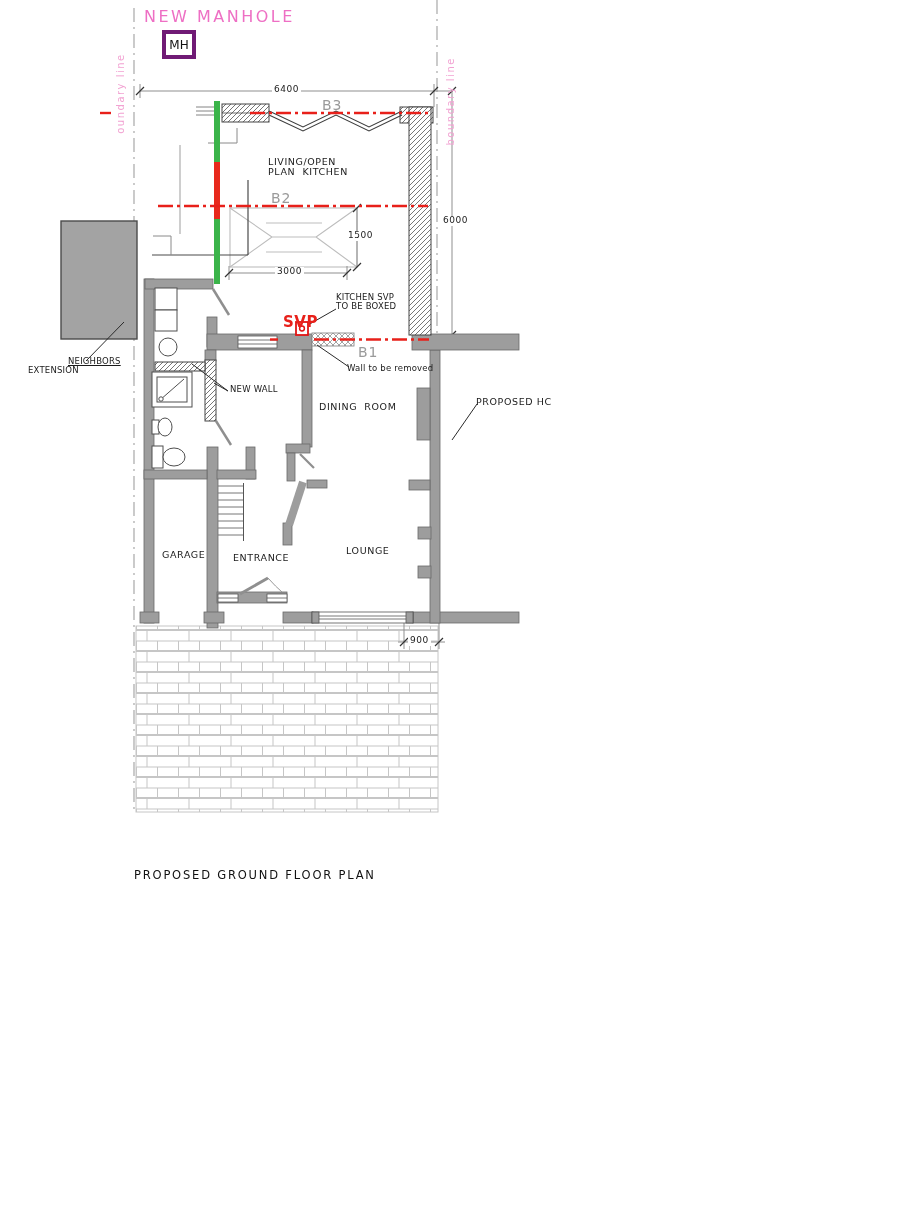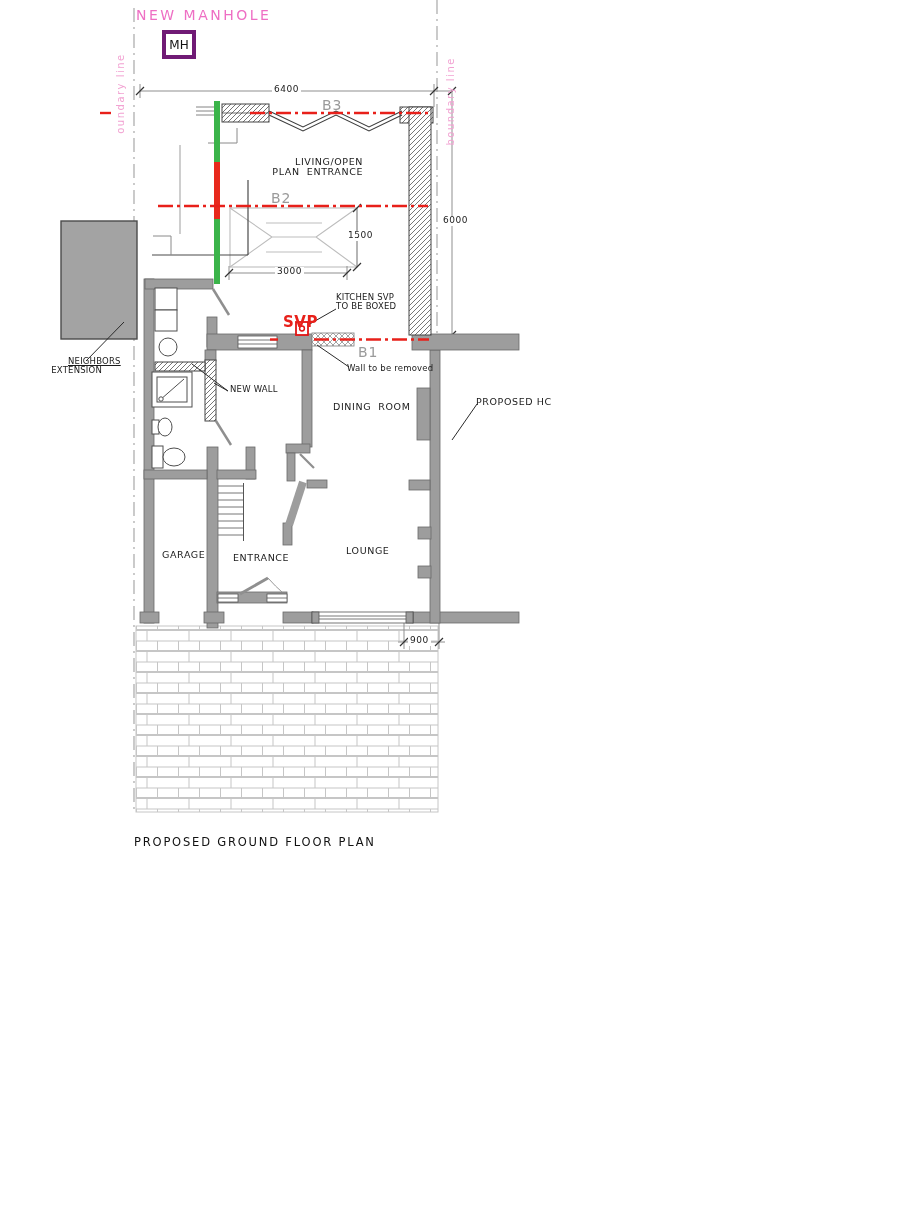--- a/index.html
+++ b/index.html
@@ -4,28 +4,28 @@
 <style>
   html,body{margin:0;padding:0;background:#fff;}
   #canvas{position:relative;width:908px;height:1210px;background:#fff;overflow:hidden;
           font-family:"DejaVu Sans",sans-serif;color:#1a1a1a;}
   #plan-svg{position:absolute;left:0;top:0;}
   .lbl{position:absolute;white-space:pre;line-height:1.1;}
   .cad{font-size:9.5px;letter-spacing:0.6px;color:#1a1a1a;}
   .small{font-size:8.5px;letter-spacing:0.2px;}
   .dim{font-size:9px;background:#fff;padding:0 2px;color:#222;letter-spacing:0.5px;}
   .gray{color:#9a9a9a;font-size:14px;letter-spacing:1px;}
-  .pink{color:#ee6fc4;font-size:14px;letter-spacing:2.5px;}
+  .pink{color:#ee6fc4;font-size:16px;letter-spacing:2.5px;margin-left:8px;}
   .pink2{color:#f2a2d2;font-size:10px;letter-spacing:1.5px;}
   .red{color:#e8201a;font-weight:700;font-size:15px;letter-spacing:0.5px;}
   .rot{transform:rotate(-90deg);transform-origin:center center;width:84px;text-align:center;}
-  .ctr{text-align:right;}
+  .ctr{text-align:left;}
   #mh-box{position:absolute;left:162px;top:30px;width:26px;height:21px;border:4px solid #701a75;
           display:flex;align-items:center;justify-content:center;font-size:12px;color:#111;}
-  #title{font-size:11.5px;letter-spacing:1.8px;color:#111;}
+  #title{font-size:11.5px;letter-spacing:1.8px;color:#111;margin-top:33px;}
   .u{text-decoration:underline;padding-left:40px;}
 </style>
 </head>
 <body>
 
 <div id="canvas">
 
 <svg id="plan-svg" width="908" height="1210" viewBox="0 0 908 1210">
   <defs>
     <pattern id="brick" width="42" height="21" patternUnits="userSpaceOnUse">
@@ -196,22 +196,22 @@
 <div class="lbl dim" style="left:272px;top:85px">6400</div>
 <div class="lbl dim" style="left:441px;top:216px">6000</div>
 <div class="lbl dim" style="left:275px;top:267px">3000</div>
 <div class="lbl dim" style="left:346px;top:231px">1500</div>
 <div class="lbl dim" style="left:408px;top:636px">900</div>
 
 <div class="lbl gray" style="left:322px;top:98px">B3</div>
 <div class="lbl gray" style="left:271px;top:191px">B2</div>
 <div class="lbl gray" style="left:358px;top:345px">B1</div>
 
-<div class="lbl cad ctr" style="left:268px;top:157px;width:95px"><span>LIVING/OPEN</span><br><span>PLAN  ENTRANCE</span></div>
-<div class="lbl cad" style="left:333px;top:402px">DINING  ROOM</div>
+<div class="lbl cad ctr" style="left:268px;top:157px;width:95px"><span>LIVING/OPEN</span><br><span>PLAN  KITCHEN</span></div>
+<div class="lbl cad" style="left:319px;top:402px">DINING  ROOM</div>
 <div class="lbl cad" style="left:346px;top:546px">LOUNGE</div>
 <div class="lbl cad" style="left:162px;top:550px">GARAGE</div>
 <div class="lbl cad" style="left:233px;top:553px">ENTRANCE</div>
 
 <div class="lbl red" style="left:283px;top:314px">SVP</div>
 <div class="lbl small" style="left:336px;top:293px"><span>KITCHEN SVP</span><br><span>TO BE BOXED</span></div>
 <div class="lbl small" style="left:347px;top:364px">Wall to be removed</div>
 <div class="lbl small" style="left:230px;top:385px">NEW WALL</div>
 <div class="lbl cad" style="left:476px;top:397px">PROPOSED HC</div>
 <div class="lbl small ctr" style="left:28px;top:357px;width:74px"><span class="u">NEIGHBORS</span><br><span>EXTENSION</span></div>

